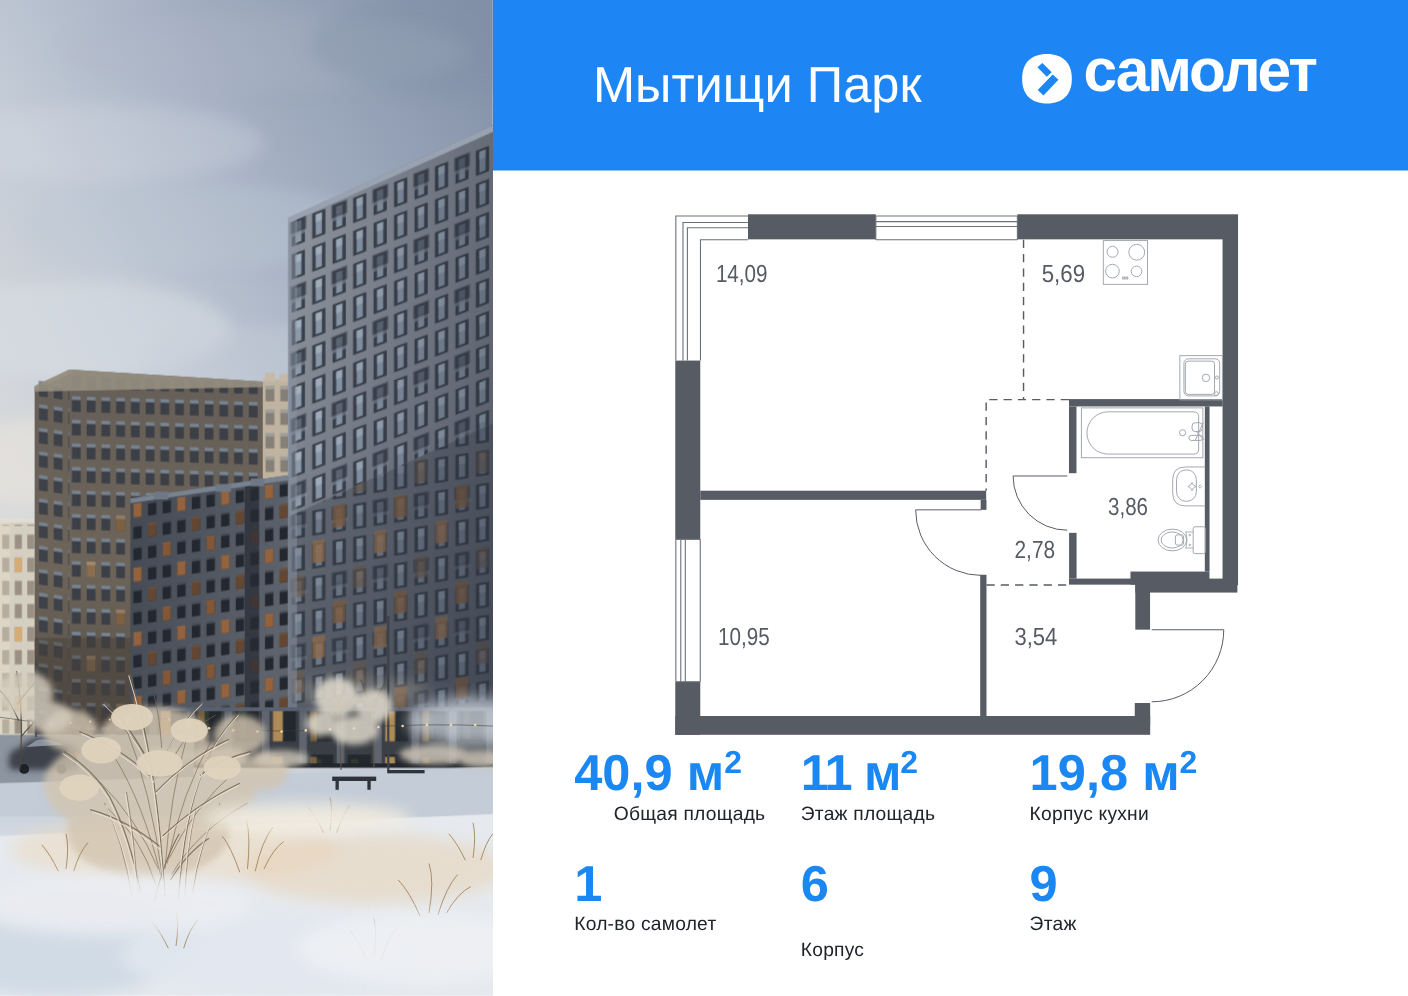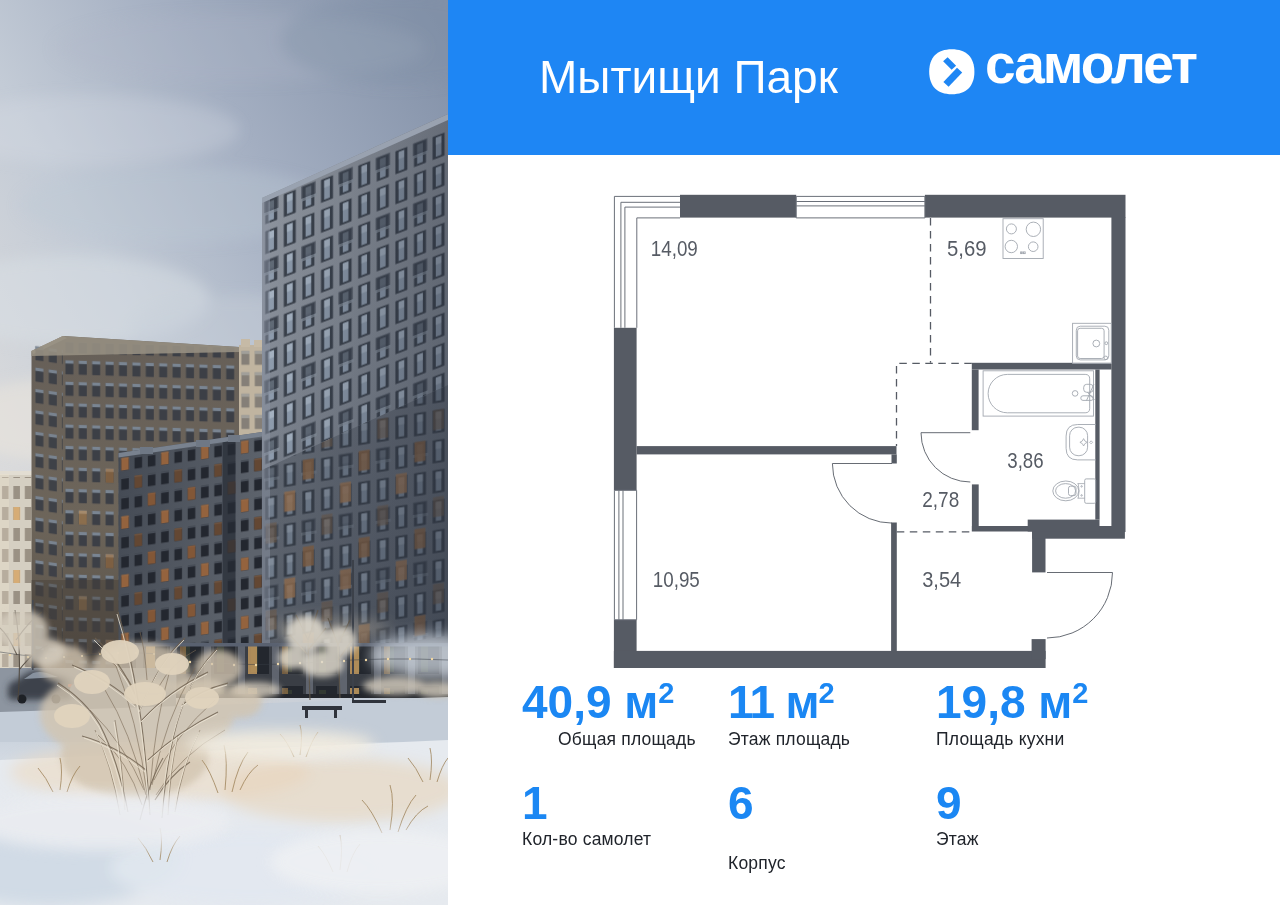--- a/index.html
+++ b/index.html
@@ -511,21 +511,21 @@
 <div class="abs num" style="left:522px;top:679px;">40,9 м<sup>2</sup></div>
 
 <div class="abs lbl" style="left:522px;top:731px;margin-left:36px;">Общая площадь</div>
 
 <div class="abs num" style="left:728px;top:679px;letter-spacing:-1px;"><span style="letter-spacing:-1.5px">11</span> м<sup>2</sup></div>
 
 <div class="abs lbl" style="left:728px;top:731px;">Этаж площадь</div>
 
 <div class="abs num" style="left:936px;top:679px;">19,8 м<sup>2</sup></div>
 
-<div class="abs lbl" style="left:936px;top:731px;">Площадь кухни</div>
+<div class="abs lbl" style="left:936px;top:731px;">Корпус кухни</div>
 
 <div class="abs num" style="left:522px;top:780px;">1</div>
 
 <div class="abs lbl" style="left:522px;top:831px;">Кол-во самолет</div>
 
 <div class="abs num" style="left:728px;top:780px;">6</div>
 
 <div class="abs lbl" style="left:728px;top:831px;margin-top:24px;">Корпус</div>
 
 <div class="abs num" style="left:936px;top:780px;">9</div>

